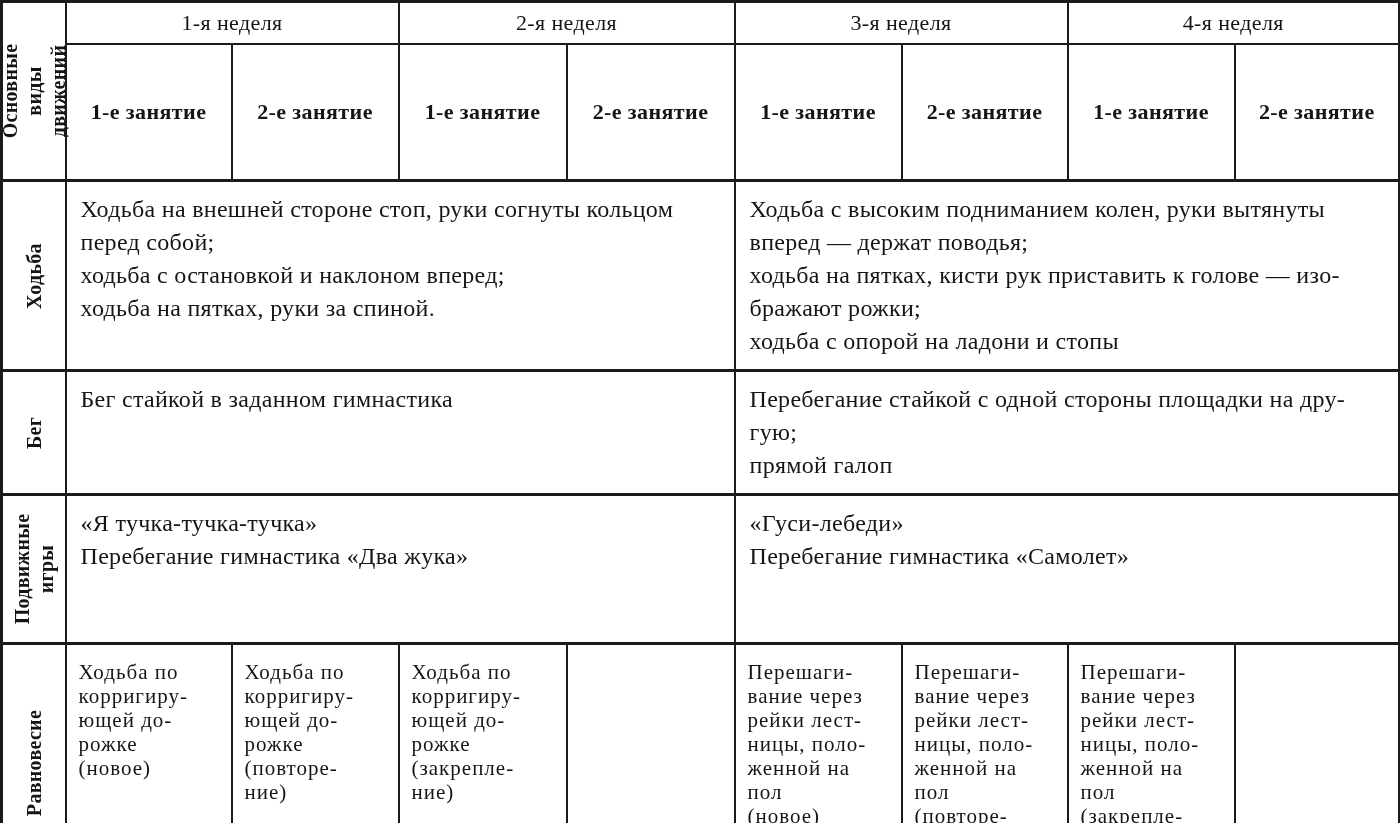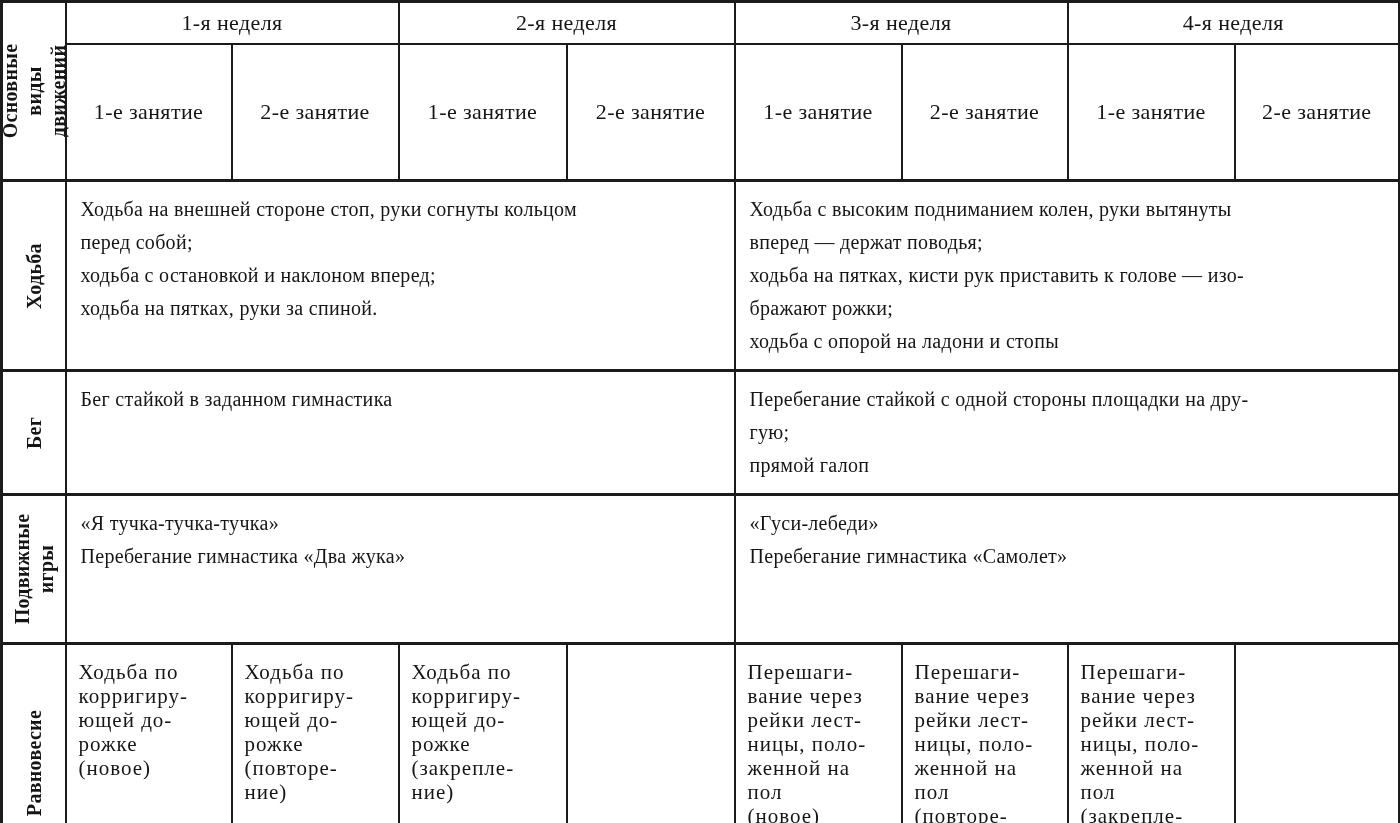--- a/index.html
+++ b/index.html
@@ -39,21 +39,21 @@
     font-size: 22px;
     font-weight: normal;
     text-align: center;
     vertical-align: middle;
     letter-spacing: 0.4px;
     border-bottom-width: 2px;
   }
   .session-cell {
     height: 134px;
     font-size: 22px;
-    font-weight: normal;
+    font-weight: bold;
     text-align: center;
     vertical-align: middle;
     letter-spacing: 0.4px;
     border-bottom-width: 3px;
   }
   .corner-cell {
     border-bottom-width: 3px;
   }
   
   .label-cell {
@@ -68,21 +68,21 @@
     transform: translate(-50%, -50%) rotate(-90deg);
     font-weight: bold;
     font-size: 20px;
     line-height: 24px;
     text-align: center;
     white-space: pre-line;
     letter-spacing: 0.3px;
   }
   
   .body-cell {
-    font-size: 20px;
+    font-size: 24px;
     line-height: 33px;
     letter-spacing: 0.3px;
     padding: 11px 14px;
     white-space: pre-line;
     border-top-width: 3px;
     border-bottom-width: 3px;
     vertical-align: top;
   }
   .small-cell {
     font-size: 21px;

